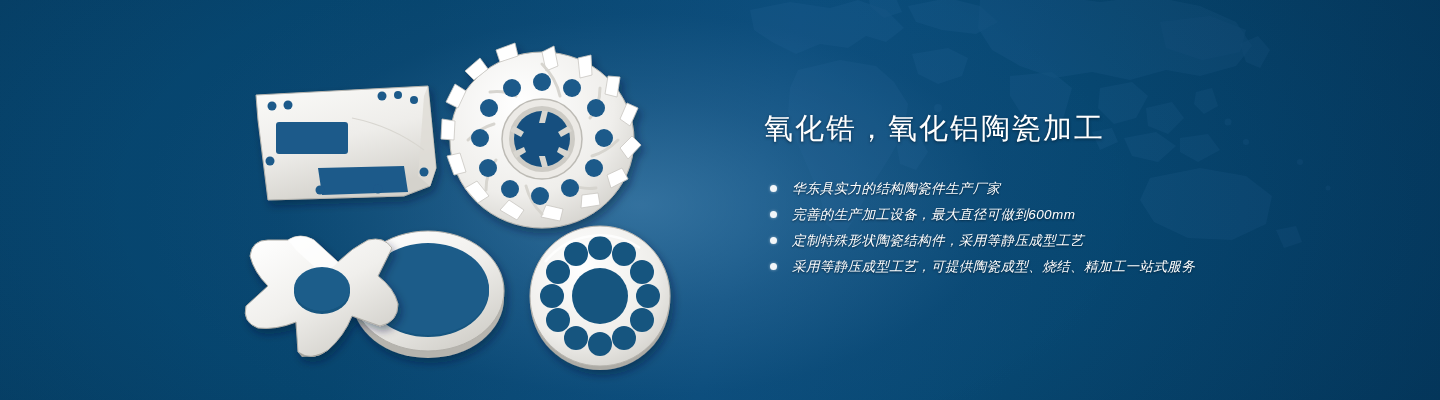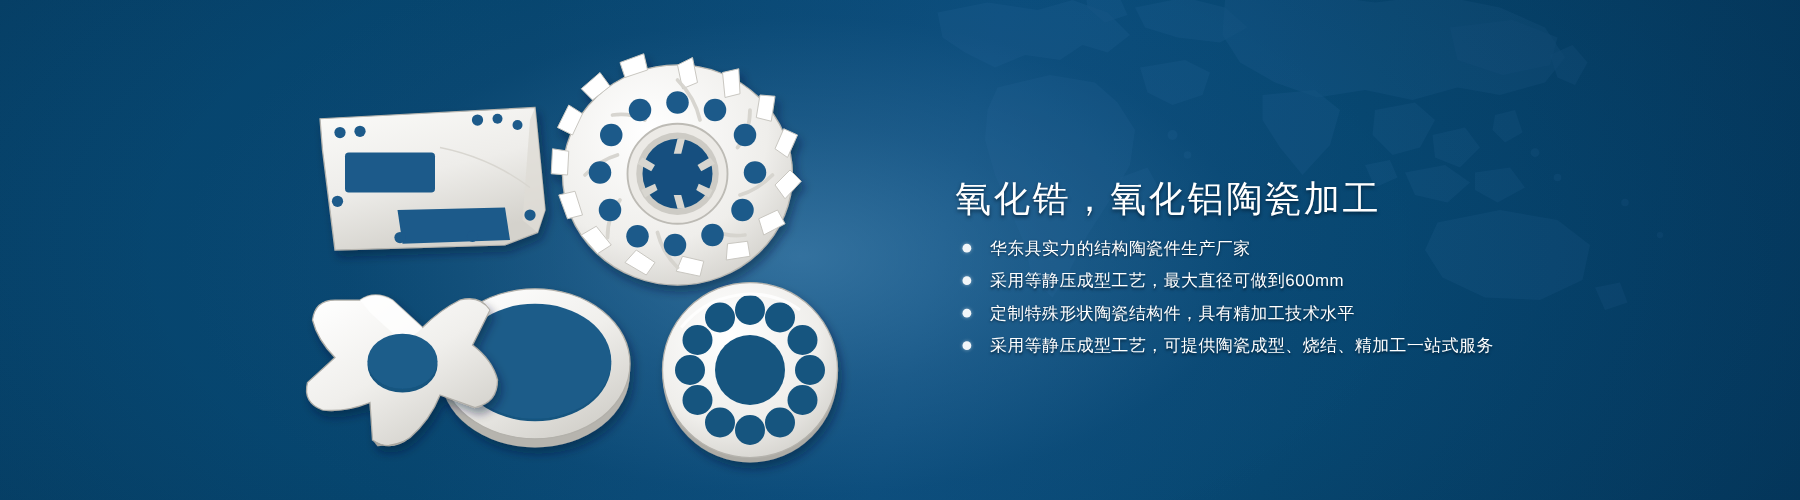--- a/index.html
+++ b/index.html
@@ -36,23 +36,22 @@
     opacity:.30;
   }
   .bg-map svg{display:block;width:100%;height:100%;}
 
   
   .copy{position:absolute;left:764px;top:108px;width:600px;}
   .headline{
     color:#ffffff;font-size:29px;line-height:40px;letter-spacing:2px;
     font-weight:400;white-space:nowrap;
     text-shadow:0 1px 3px rgba(2,26,46,.75);
-    margin-top:32px;
-  }
-  .bullets{list-style:none;margin:10px 0 0 6px;padding:0;}
+  }
+  .bullets{list-style:none;margin:32px 0 0 6px;padding:0;font-style:italic;}
   .bullets li{
     position:relative;padding-left:22px;margin-bottom:9px;
     color:#ffffff;font-size:13.5px;line-height:17px;letter-spacing:.4px;
     text-shadow:0 1px 2px rgba(2,26,46,.8);
     white-space:nowrap;
   }
   .dot{
     position:absolute;left:0;top:5px;width:7px;height:7px;border-radius:50%;
     background:#f2f6f9;box-shadow:0 0 3px rgba(255,255,255,.5);
   }
@@ -285,25 +284,25 @@
 
   <div class="copy">
     <div class="headline">氧化锆，氧化铝陶瓷加工</div>
     <ul class="bullets">
       <li>
         <span class="dot"></span>
         <span>华东具实力的结构陶瓷件生产厂家</span>
       </li>
       <li>
         <span class="dot"></span>
-        <span>采用等静压成型工艺，最大直径可做到600mm</span>
+        <span>完善的生产加工设备，最大直径可做到600mm</span>
       </li>
       <li>
         <span class="dot"></span>
-        <span>定制特殊形状陶瓷结构件，具有精加工技术水平</span>
+        <span>定制特殊形状陶瓷结构件，采用等静压成型工艺</span>
       </li>
       <li>
         <span class="dot"></span>
         <span>采用等静压成型工艺，可提供陶瓷成型、烧结、精加工一站式服务</span>
       </li>
     </ul>
   </div>
 
 </div>
 

